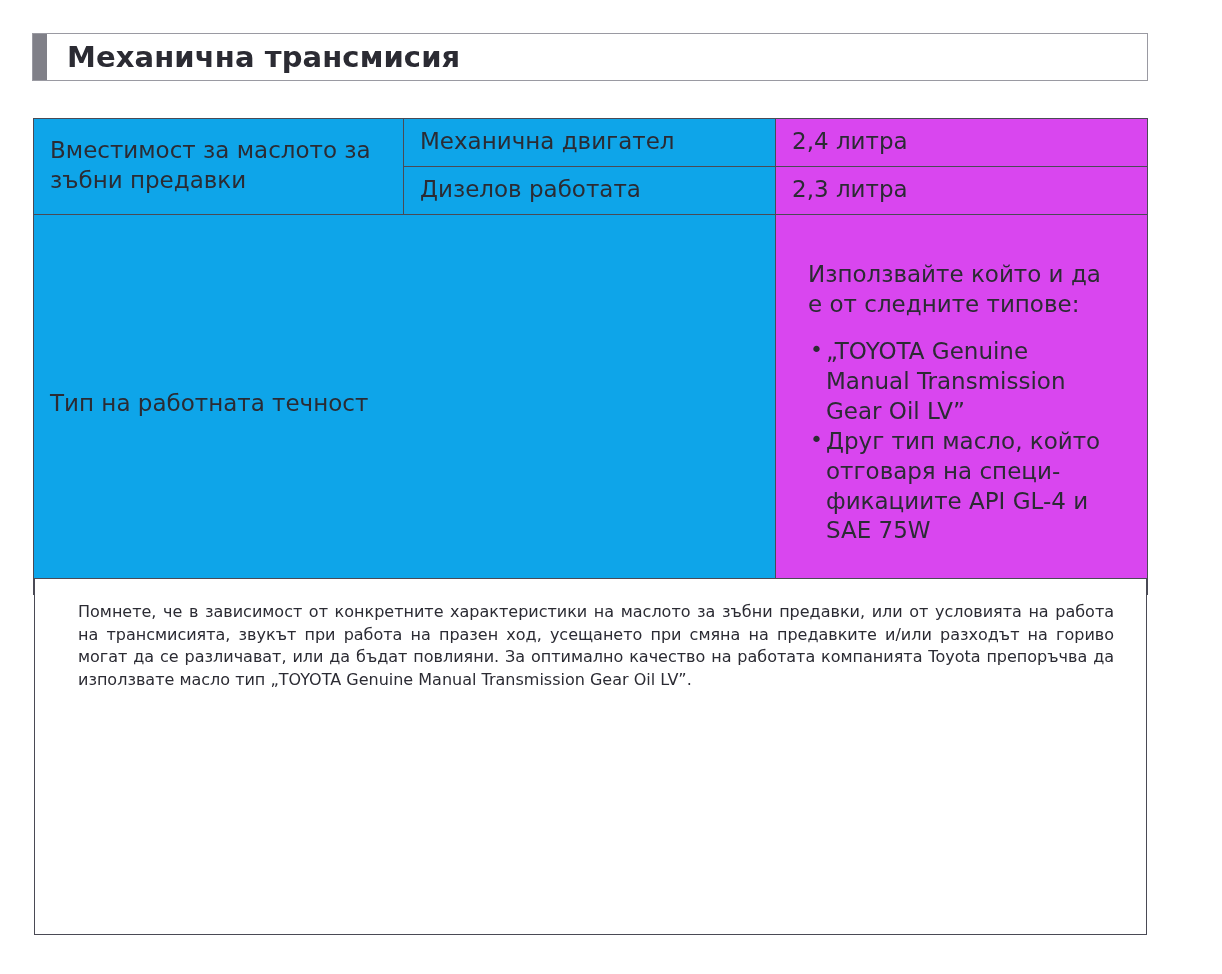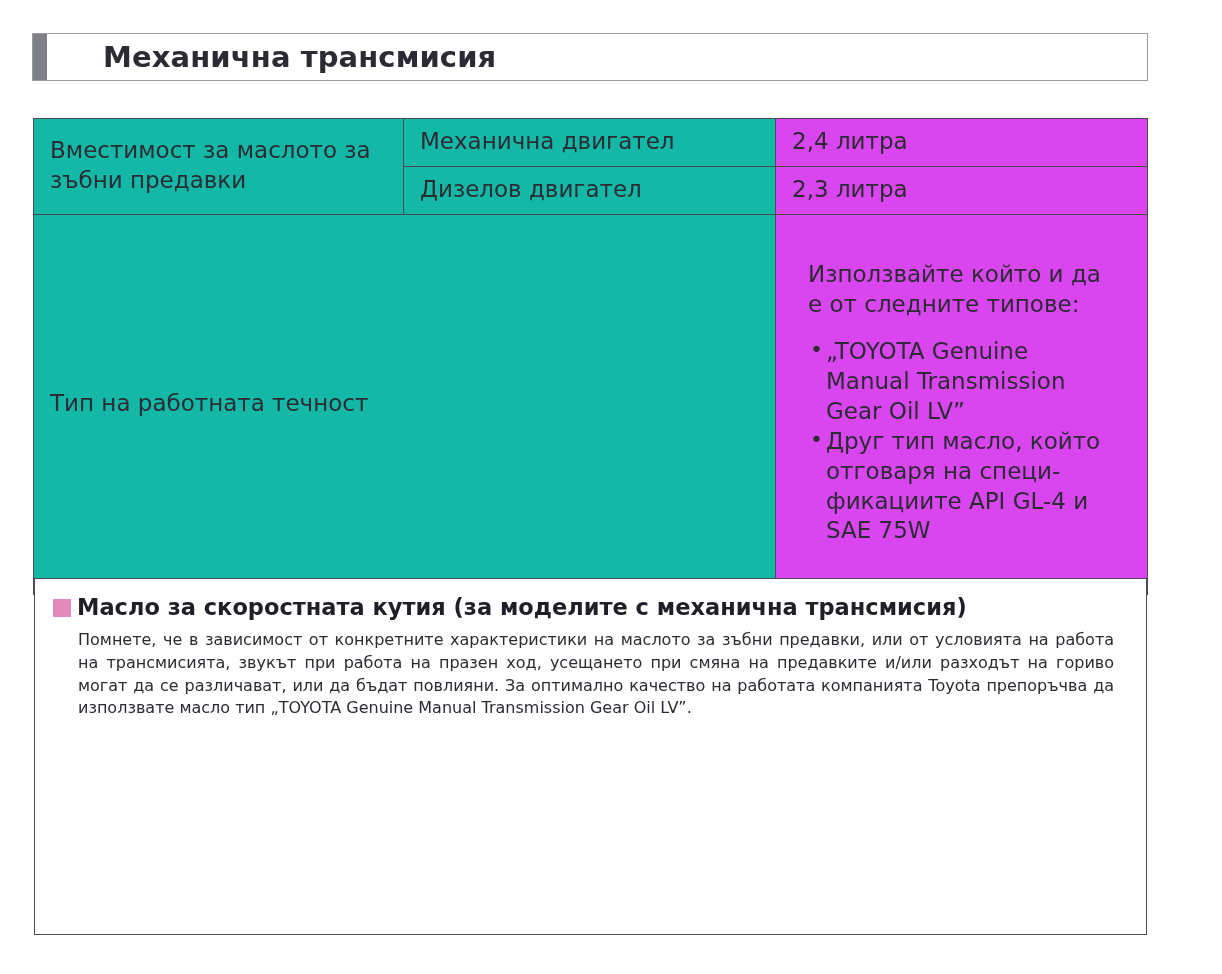--- a/index.html
+++ b/index.html
@@ -36,42 +36,41 @@
   }
   .title-text {
     flex: 1 1 auto;
     display: flex;
     align-items: center;
     padding-left: 20px;
     font-size: 29px;
     font-weight: bold;
     letter-spacing: 0.1px;
     color: #2b2b33;
-    margin-left: 36px;
   }
 
   
   .spec-table {
     position: absolute;
     left: 33px;
     top: 118px;
     width: 1114px;
     border-collapse: collapse;
     table-layout: fixed;
   }
   .spec-table td {
     border: 1px solid #4a4a55;
     font-size: 23px;
     line-height: 1.30;
     vertical-align: middle;
     padding: 8px 12px 9px 16px;
     box-sizing: border-box;
   }
   td.shade {
-    background: #14b8a6;
+    background: #0ea5e9;
   }
   td.plain {
     background: #d946ef;
   }
   .col-a { width: 370px; }
   .col-b { width: 372px; }
   .col-c { width: 372px; }
 
   .cap-label {
     padding-top: 14px;
@@ -184,37 +183,33 @@
       <col class="col-b">
       <col class="col-c">
   </colgroup>
   <tbody>
     <tr>
       <td class="shade cap-label" rowspan="2">Вместимост за маслото за зъбни предавки</td>
       <td class="shade">Механична двигател</td>
       <td class="plain">2,4 литра</td>
     </tr>
     <tr>
-      <td class="shade">Дизелов двигател</td>
+      <td class="shade">Дизелов работата</td>
       <td class="plain">2,3 литра</td>
     </tr>
     <tr>
       <td class="shade fluid-label" colspan="2">Тип на работната течност</td>
       <td class="plain fluid-value">
         <p class="fluid-intro">Използвайте който и да е от следните типове:</p>
         <ul class="fluid-list">
           <li>„TOYOTA Genuine Manual Transmission Gear Oil LV”</li>
           <li>Друг тип масло, който отговаря на специ-фикациите API GL-4 и SAE 75W</li>
         </ul>
       </td>
     </tr>
   </tbody>
 </table>
 
 <div class="warn-panel">
   <div class="warn-body">
-    <div class="warn-sub">
-      <span class="sq"></span>
-      <span class="warn-sub-text">Масло за скоростната кутия (за моделите с механична трансмисия)</span>
-    </div>
     <p class="warn-para">Помнете, че в зависимост от конкретните характеристики на маслото за зъбни предавки, или от условията на работа на трансмисията, звукът при работа на празен ход, усещането при смяна на предавките и/или разходът на гориво могат да се различават, или да бъдат повлияни. За оптимално качество на работата компанията Toyota препоръчва да използвате масло тип „TOYOTA Genuine Manual Transmission Gear Oil LV”.</p>
   </div>
 </div>
 
 </body></html>

